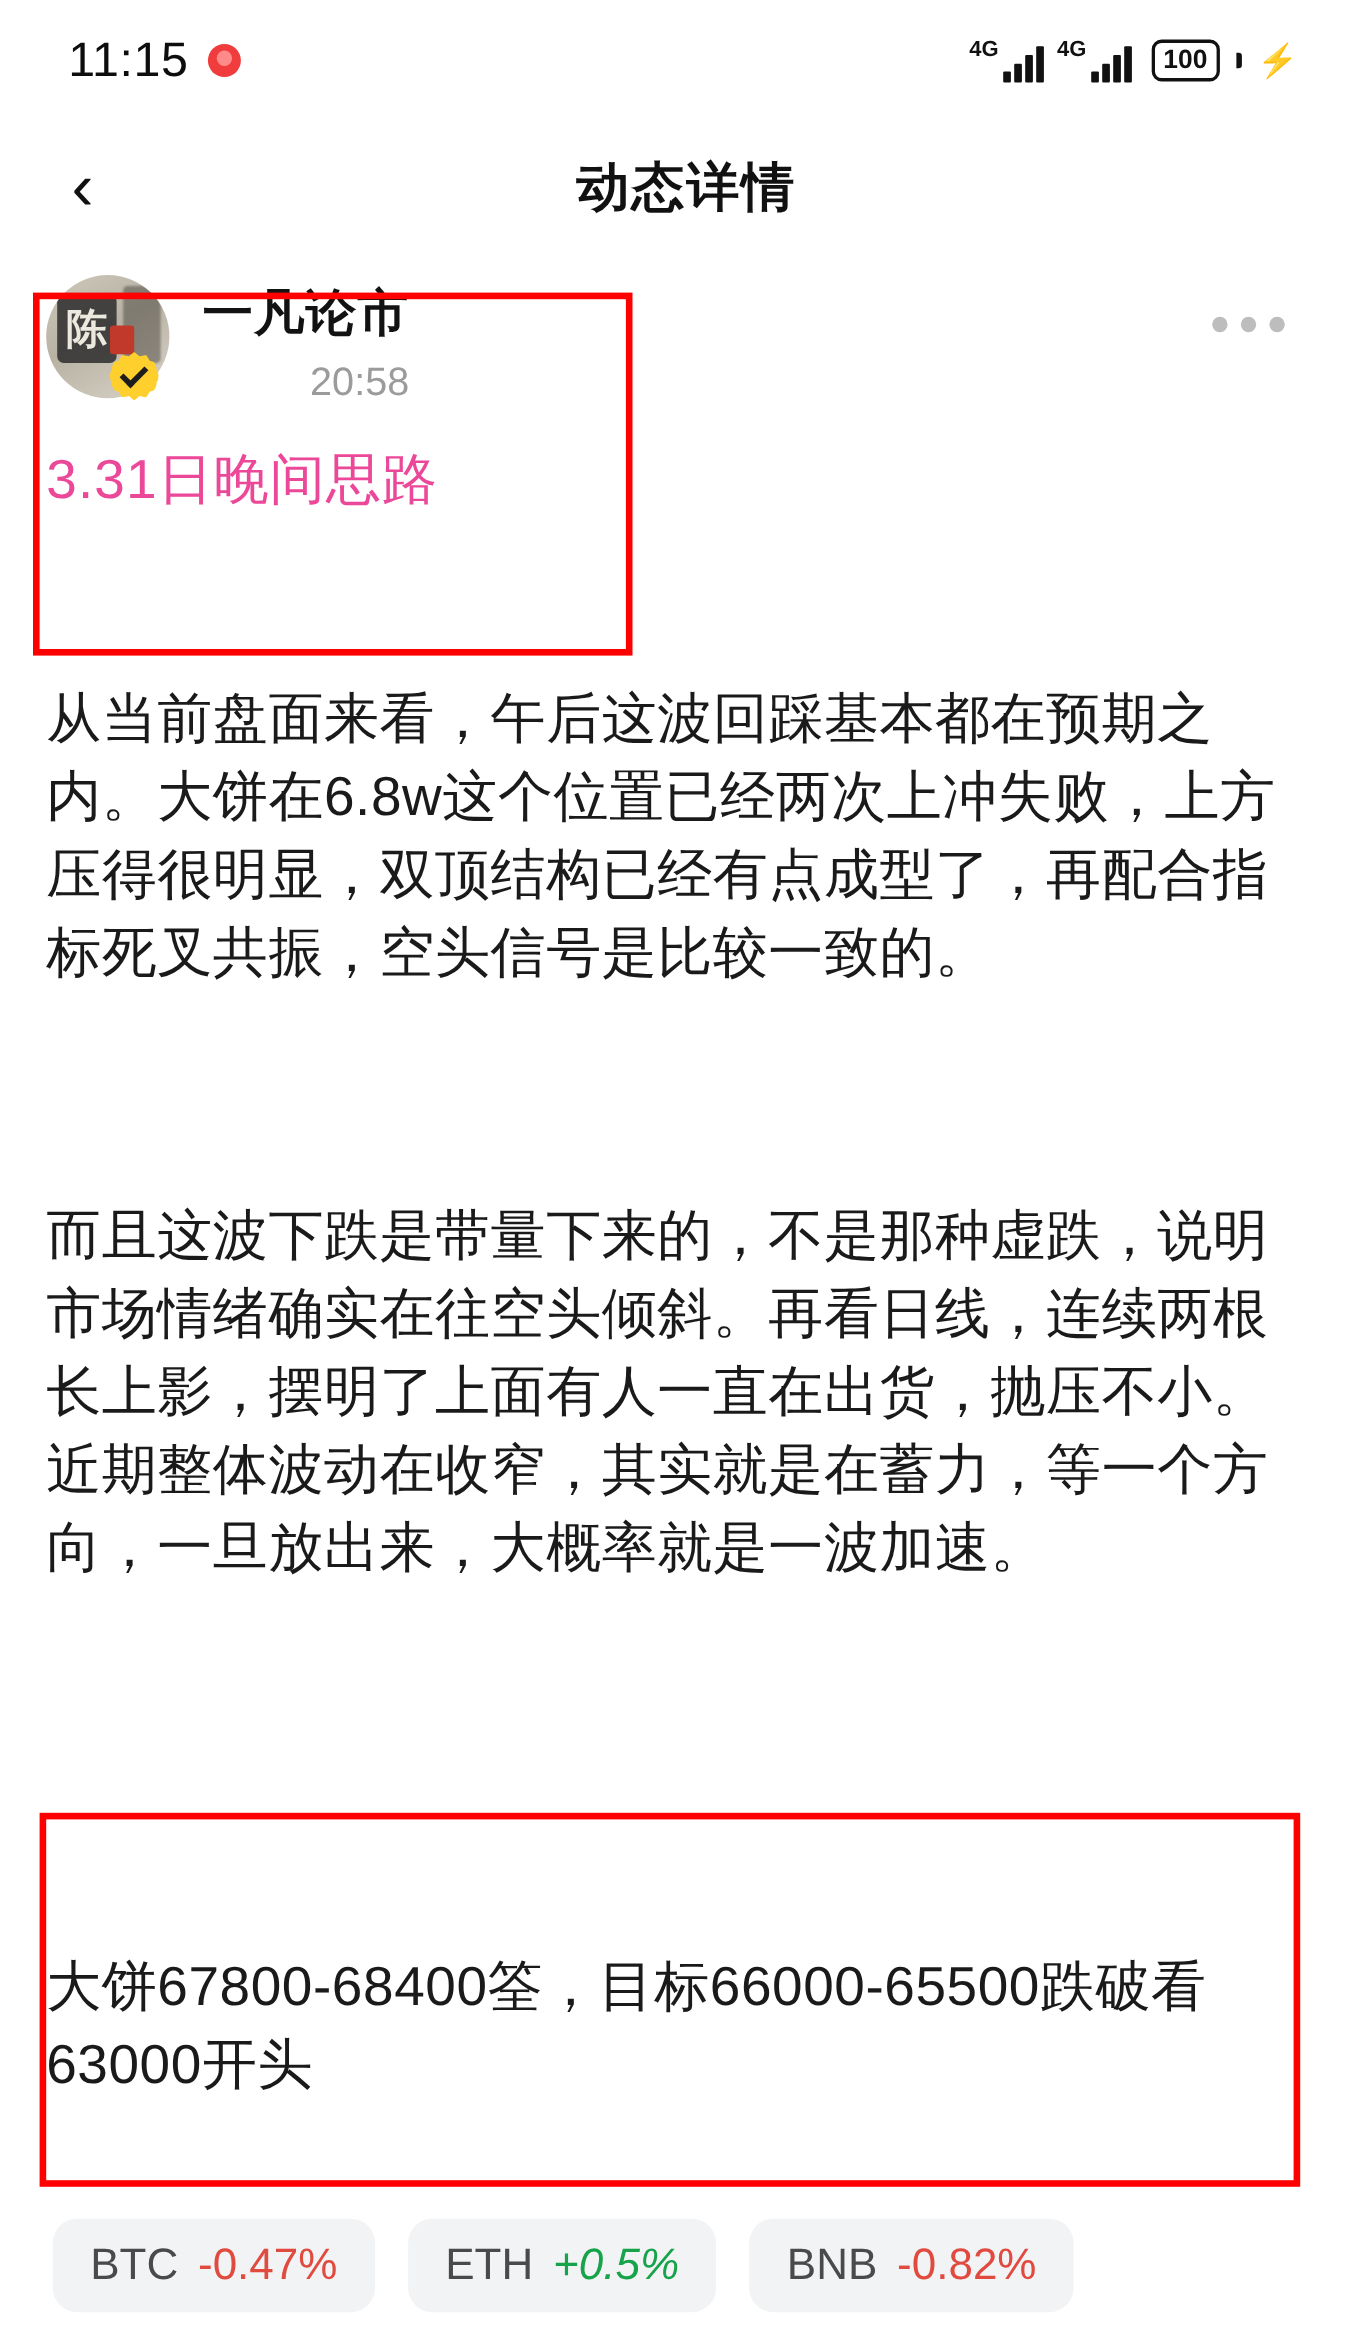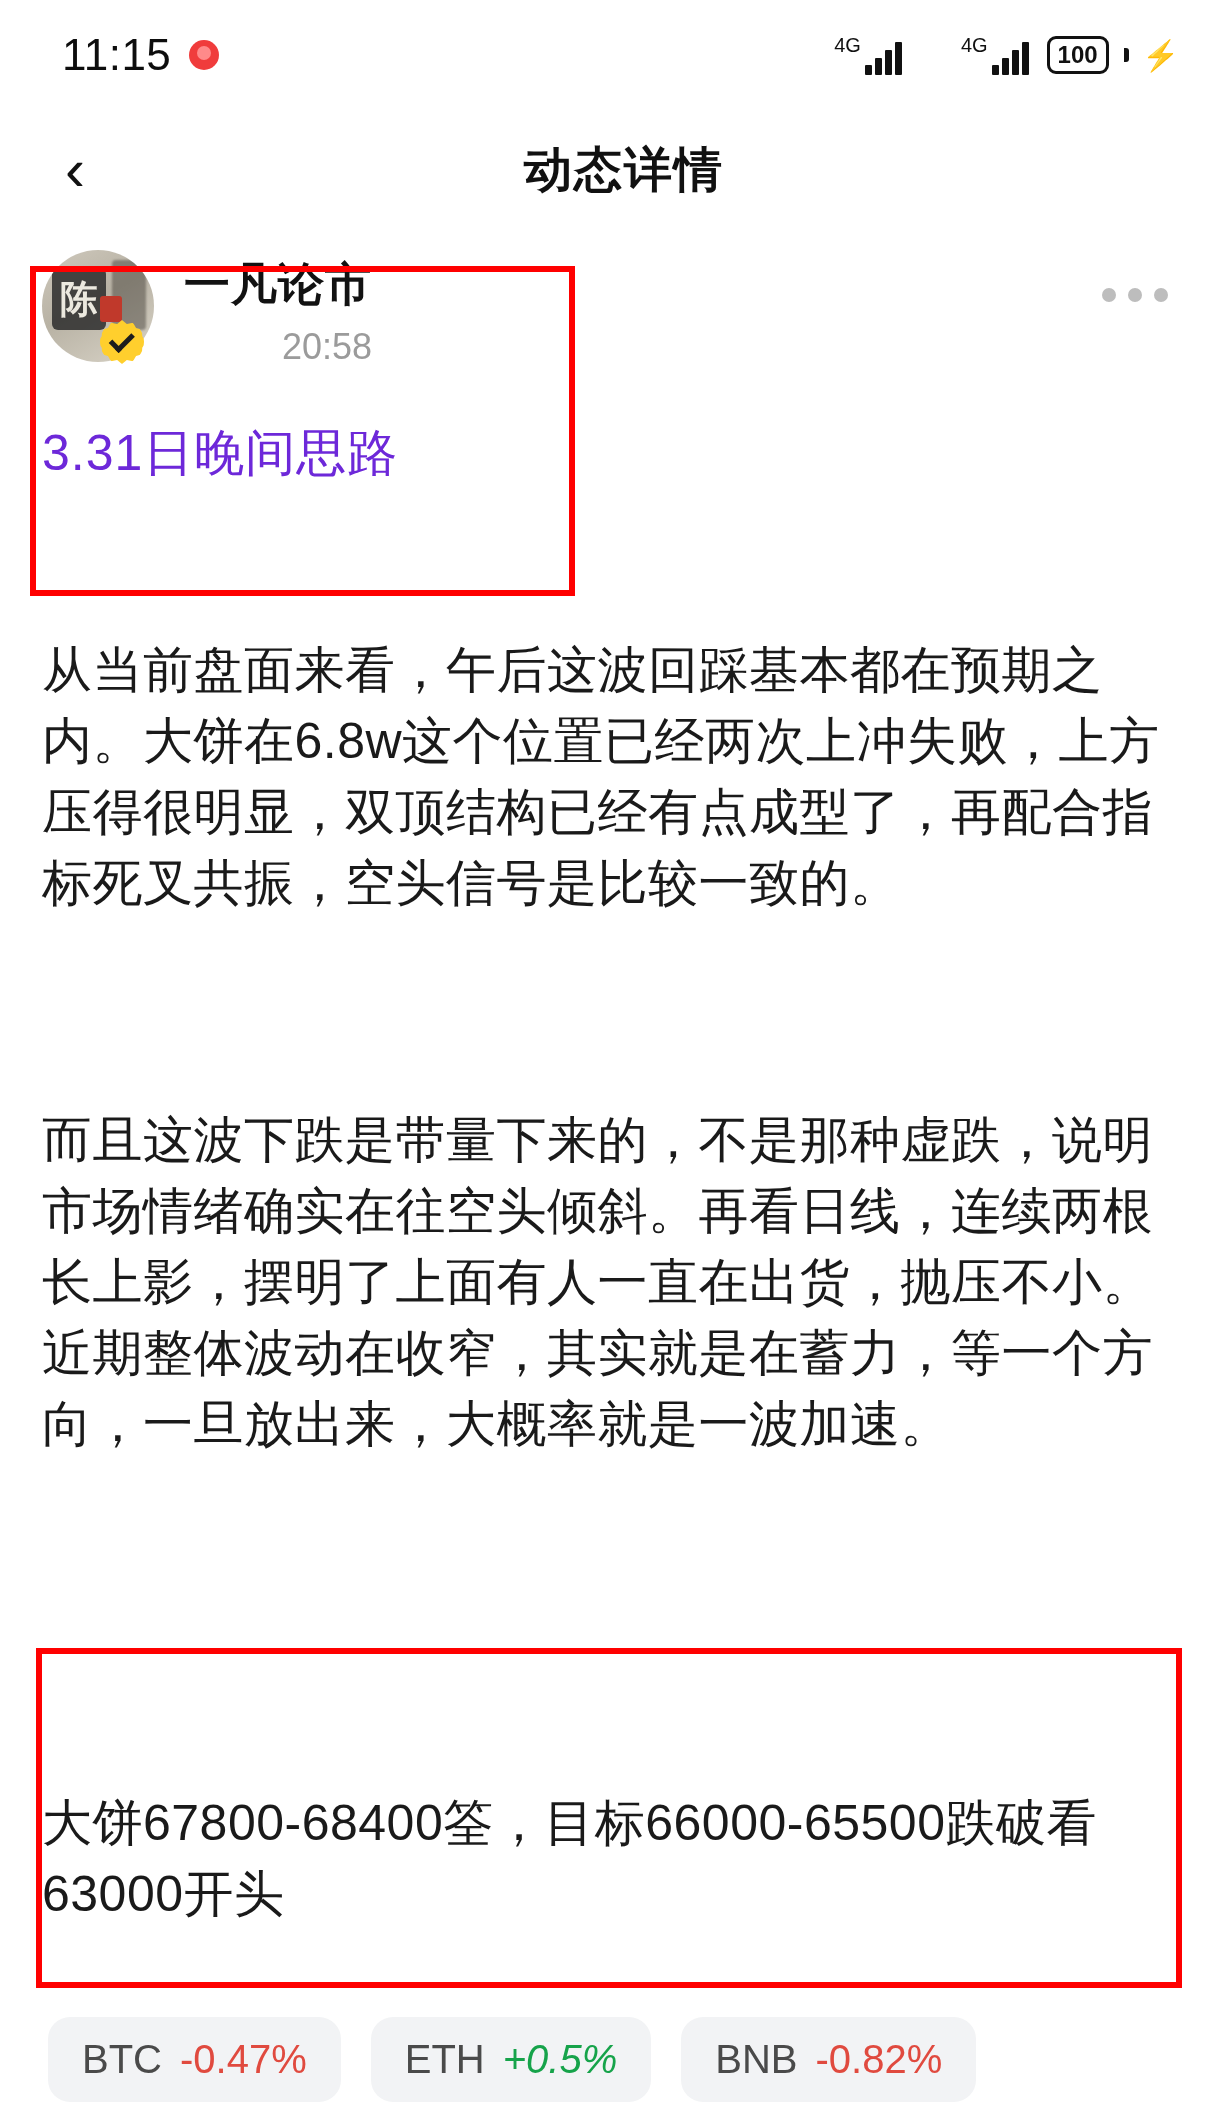--- a/index.html
+++ b/index.html
@@ -51,25 +51,24 @@
     background: #ff8a8a;
   }
   .status-right {
     display: flex;
     align-items: center;
     gap: 12px;
   }
   .net-group { display: flex; align-items: flex-end; gap: 4px; }
   .net-label {
     font-size: 20px;
-    font-weight: 400;
+    font-weight: 700;
     color: #111;
     line-height: 1;
     margin-bottom: 20px;
-    margin-left: 47px;
   }
   .bars { display: flex; align-items: flex-end; gap: 3px; height: 34px; }
   .bars i { display:block; width: 7px; background: #111; border-radius: 1px; }
   .bars i:nth-child(1){ height: 10px; }
   .bars i:nth-child(2){ height: 17px; }
   .bars i:nth-child(3){ height: 25px; }
   .bars i:nth-child(4){ height: 33px; }
   .battery {
     display: flex; align-items: center;
     border: 3px solid #111;
@@ -201,22 +200,22 @@
   .more-btn i {
     width: 14px; height: 14px;
     border-radius: 50%;
     background: #bdbdbd;
     display: block;
   }
 
   
   .post-title {
     font-size: 50px;
-    color: #6d28d9;
-    margin-top: 54px;
+    color: #ec4899;
+    margin-top: 37px;
     letter-spacing: 1px;
     line-height: 1.25;
   }
   .post-body {
     font-size: 50px;
     color: #1a1a1a;
     line-height: 1.42;
     margin-top: 8px;
     letter-spacing: 0.5px;
     white-space: pre-wrap;

